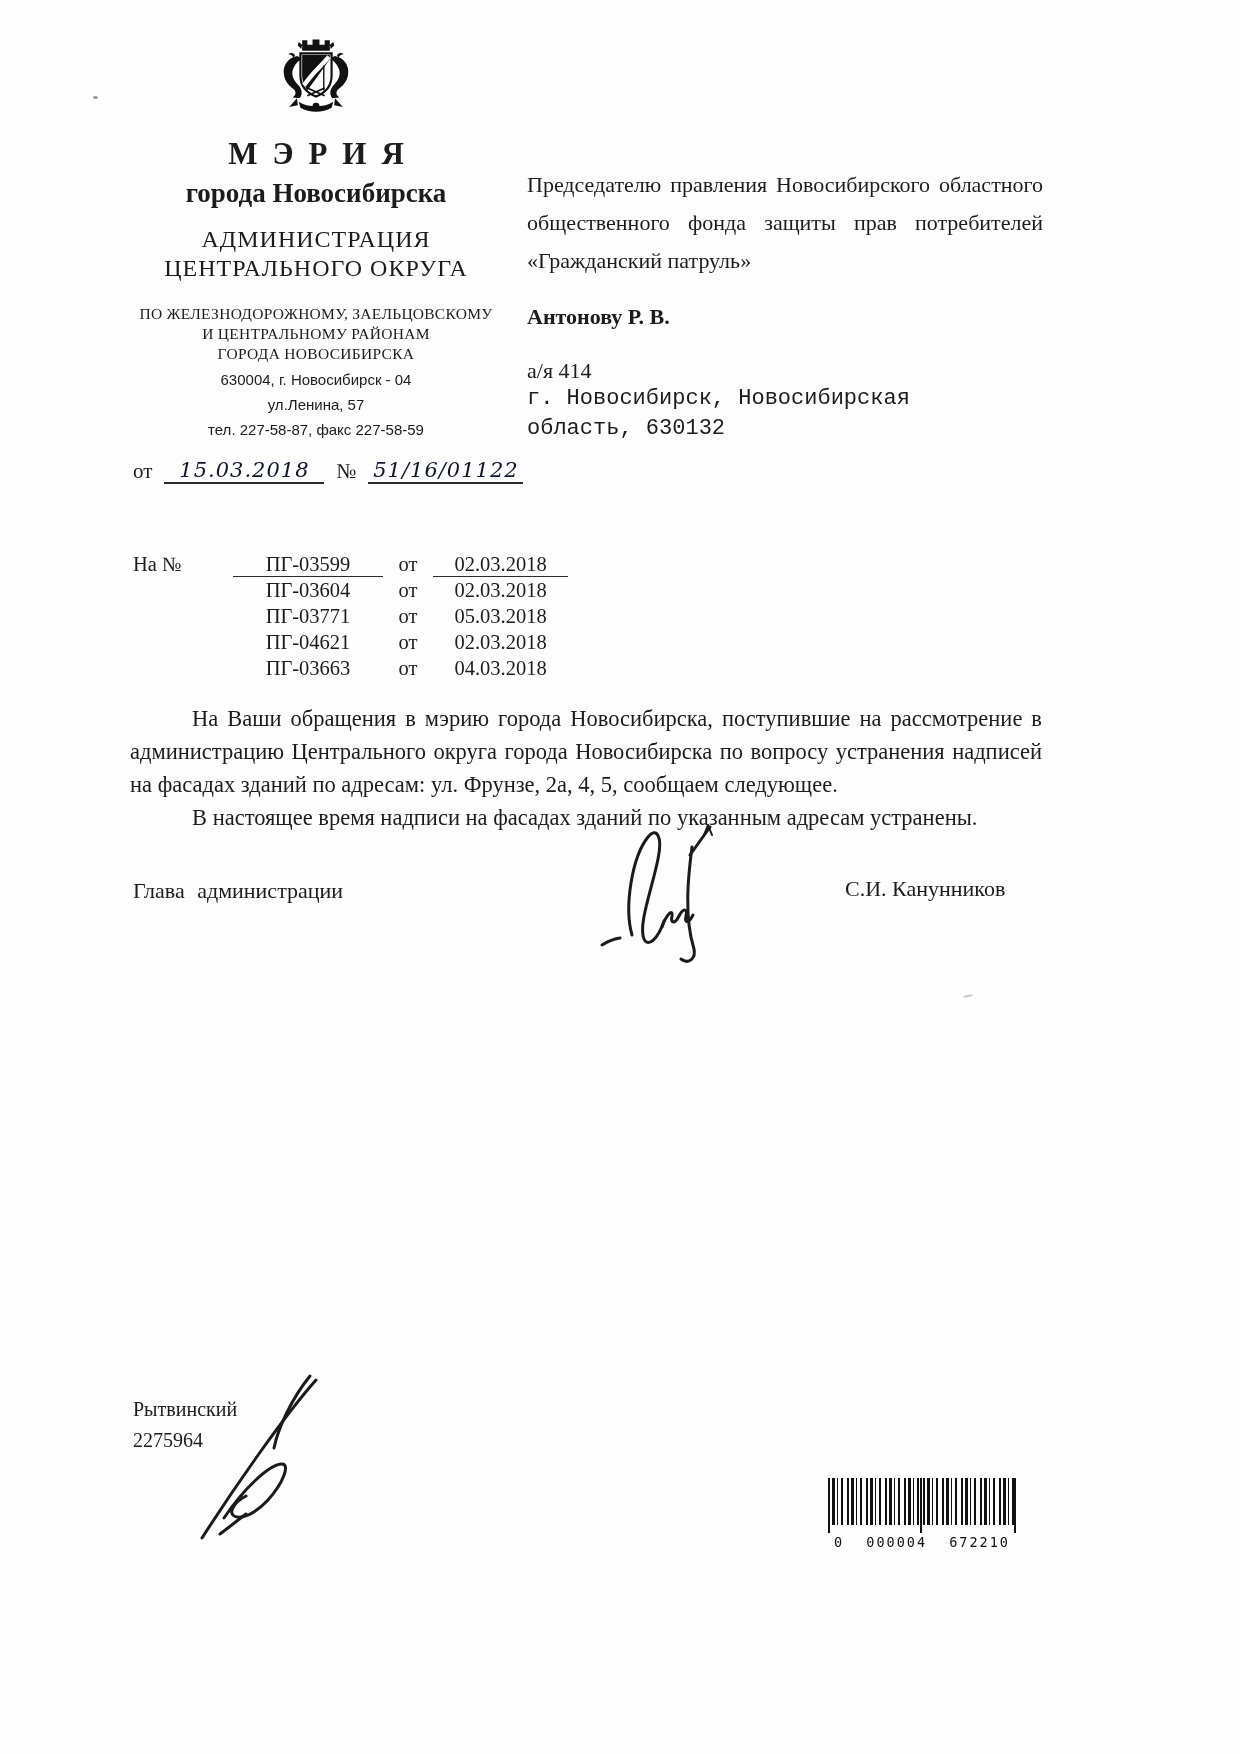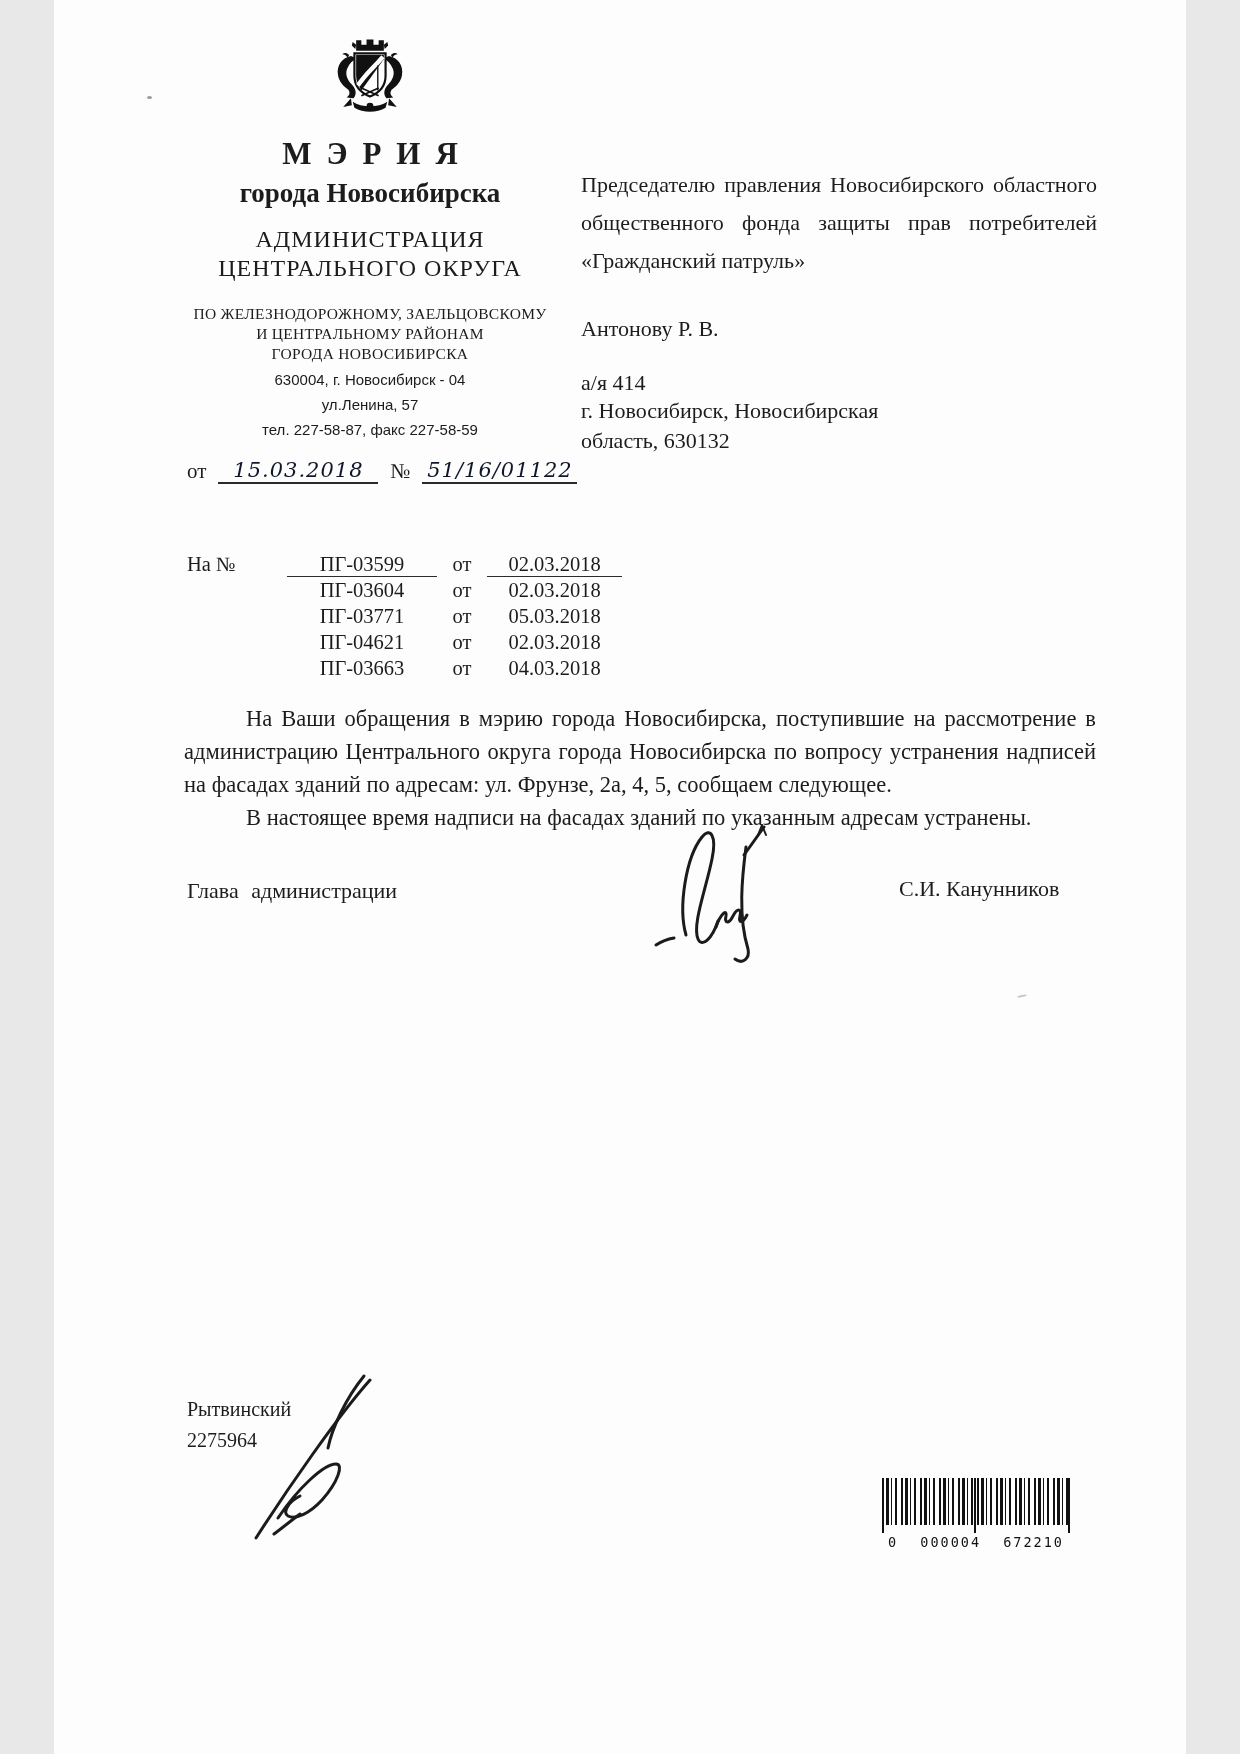--- a/index.html
+++ b/index.html
@@ -1,18 +1,18 @@
 <!DOCTYPE html>
 <html><head>
 <meta charset="utf-8">
 <style>
   * { margin:0; padding:0; box-sizing:border-box; }
   html,body { background:#e8e8e8; }
   .page {
-    position:relative; width:1132px; height:1754px; margin:0 auto;
+    position:relative; width:1240px; height:1754px; margin:0 auto;
     background:#fdfdfd; overflow:hidden; color:#1c1c1c;
     font-family:"Liberation Serif", serif;
   }
   
   .letterhead { position:absolute; left:112px; top:36px; width:408px; text-align:center; }
   .emblem { display:block; margin:0 auto 10px auto; }
   .org1 { font-size:31px; font-weight:bold; letter-spacing:15px; padding-left:15px; }
   .org2 { font-size:27px; font-weight:bold; margin-top:6px; }
   .division { font-size:24px; margin-top:16px; line-height:29px; letter-spacing:1px;text-align:center; }
   .districts { font-size:15.5px; line-height:20px; margin-top:21px; letter-spacing:.3px; }
@@ -33,23 +33,23 @@
   .refs { position:absolute; left:133px; top:520px; font-size:20.5px;margin-top:33px; }
   .ref-row { display:grid; grid-template-columns:100px 150px 50px 135px; height:26px; align-items:baseline; }
   .ref-num, .ref-date { text-align:center; }
   .ref-ot { text-align:center; }
   .ref-row.first .ref-num { border-bottom:1.8px solid #2b2b2b; }
   .ref-row.first .ref-date { border-bottom:1.8px solid #2b2b2b; }
   .ref-row.first .ref-label { border-bottom:none; }
   
   .recipient { position:absolute; left:527px; top:166px; width:516px; font-size:22px; }
   .recipient-title { text-align:justify; line-height:38px; }
-  .recipient-name { margin-top:36px; }
+  .recipient-name { margin-top:24px;font-weight:bold; }
   .recipient-box { margin-top:28px; }
-  .recipient-addr { line-height:30px; }
+  .recipient-addr { line-height:30px;font-family:Liberation Mono, monospace; }
   
   .body-text {
     position:absolute; left:130px; top:702px; width:912px;
     font-size:22.5px; line-height:33px; text-align:justify;
   }
   .body-text p { text-indent:62px; }
   
   .sig-position { position:absolute; left:133px; top:878px; font-size:22px; word-spacing:7px; }
   .sig-name { position:absolute; left:845px; top:876px; font-size:22px; }
   .sig-scribble { position:absolute; left:572px; top:815px; }

